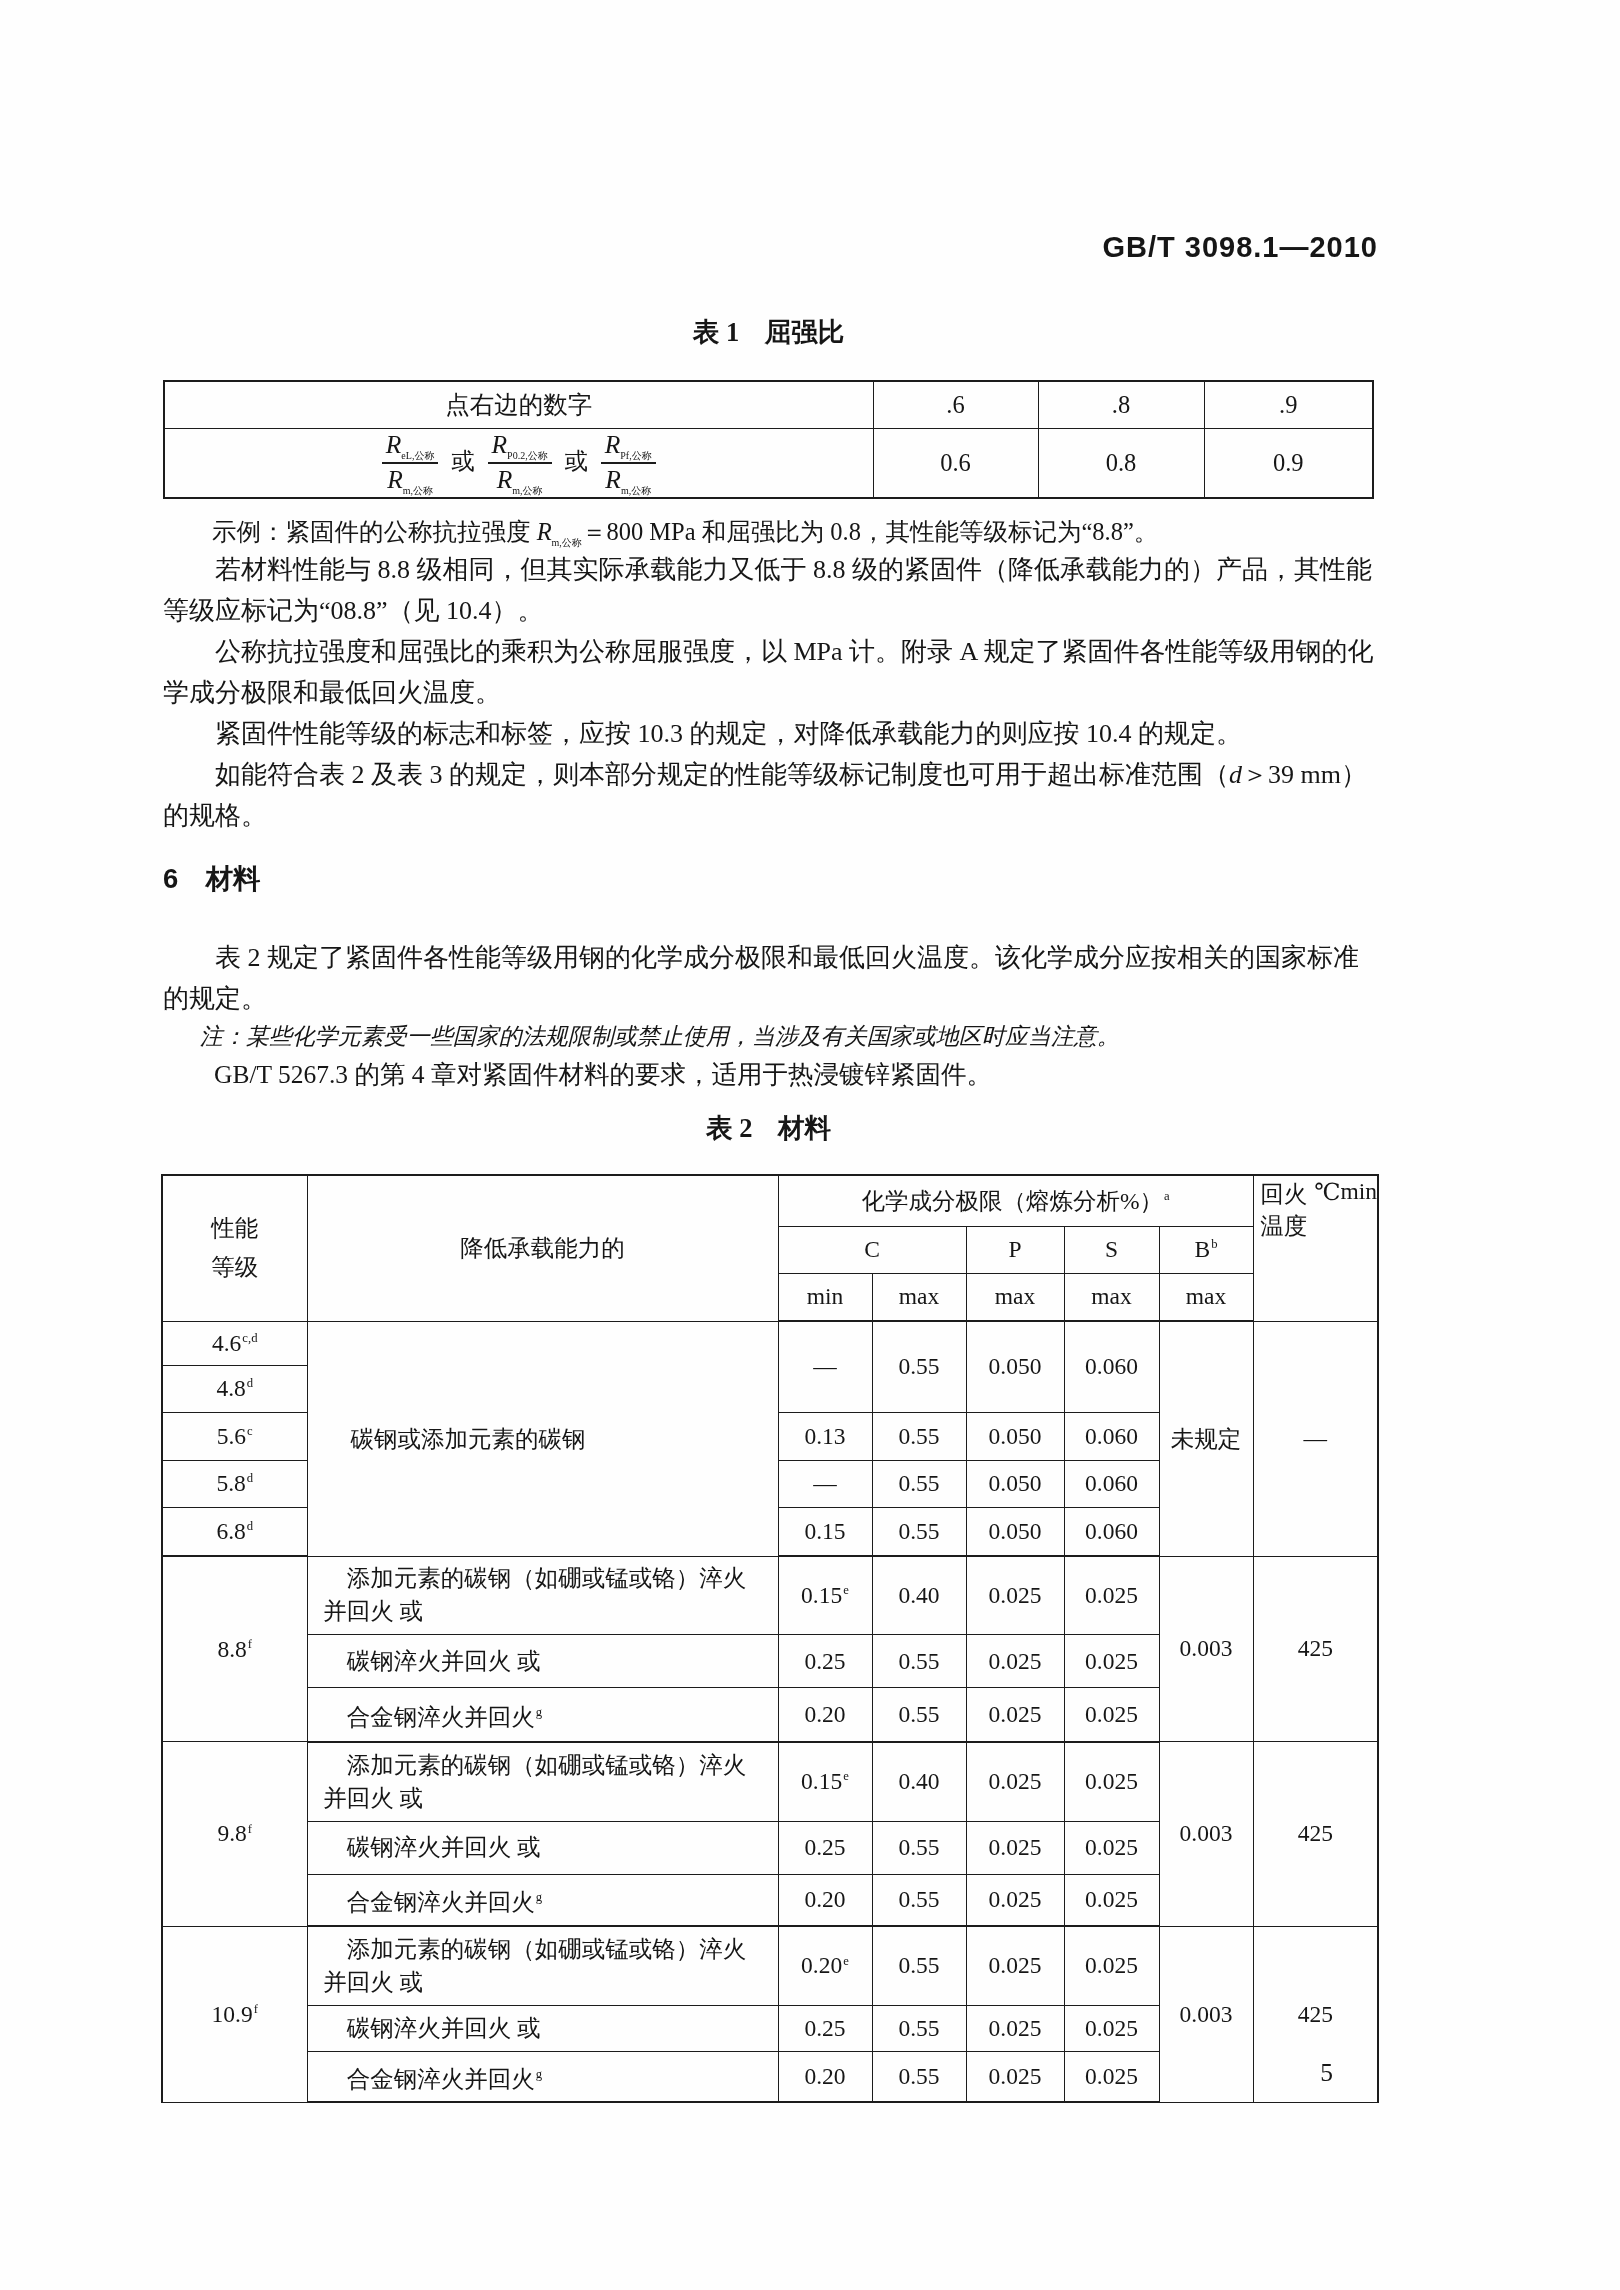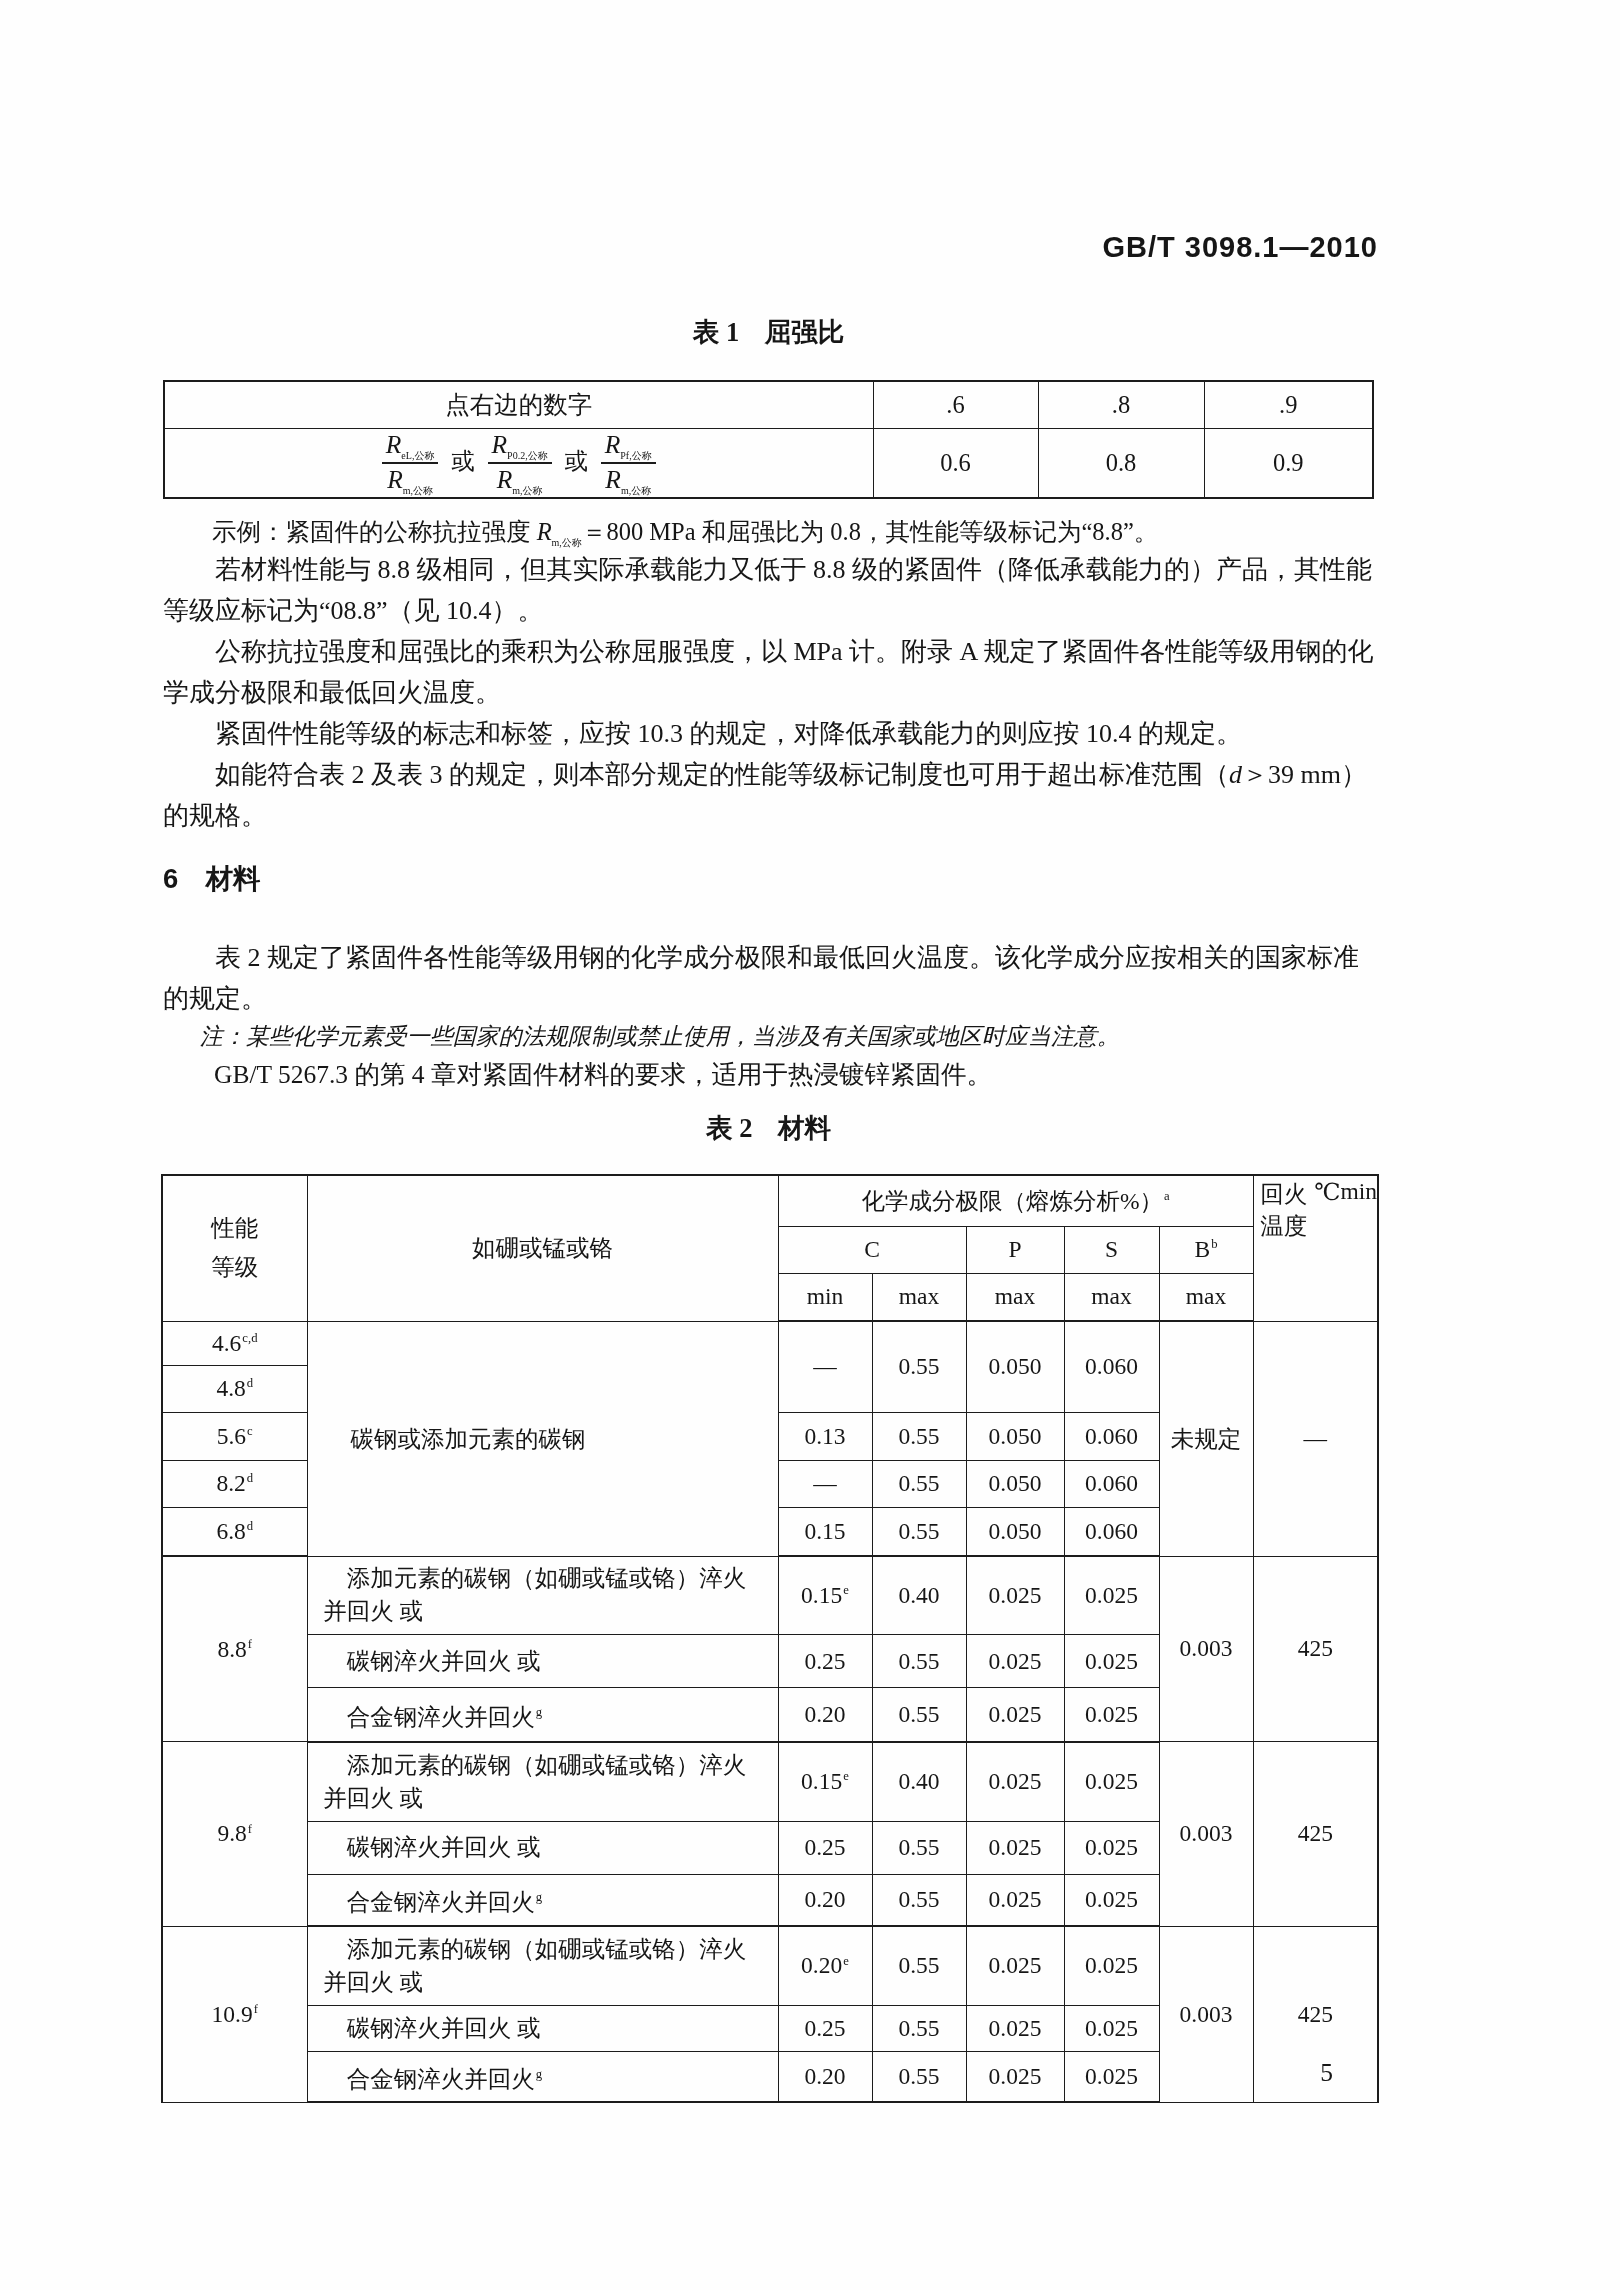--- a/index.html
+++ b/index.html
@@ -186,21 +186,21 @@
         <col style="width:94px">
         <col style="width:125px">
     </colgroup>
 
     <tbody>
         <tr class="hdr row-top" style="height:51px">
       <td class="lft grade-hdr" rowspan="3">
         <div>性能</div>
         <div>等级</div>
       </td>
-      <td rowspan="3">如硼或锰或铬</td>
+      <td rowspan="3">降低承载能力的</td>
       <td colspan="5">
         <span>化学成分极限（熔炼分析%）</span><sup>a</sup>
       </td>
       <td class="rgt" rowspan="3">
         <div class="temper-inner">
           <div>回火温度</div>
           <div>℃</div>
           <div>min</div>
         </div>
       </td>
@@ -233,21 +233,21 @@
       <td class="lft"><span>4.8</span><sup>d</sup></td>
     </tr>
     <tr style="height:48px">
       <td class="lft"><span>5.6</span><sup>c</sup></td>
       <td>0.13</td>
       <td>0.55</td>
       <td>0.050</td>
       <td>0.060</td>
     </tr>
     <tr style="height:47px">
-      <td class="lft"><span>8.2</span><sup>d</sup></td>
+      <td class="lft"><span>5.8</span><sup>d</sup></td>
       <td>—</td>
       <td>0.55</td>
       <td>0.050</td>
       <td>0.060</td>
     </tr>
     <tr class="block-end" style="height:49px">
       <td class="lft"><span>6.8</span><sup>d</sup></td>
       <td>0.15</td>
       <td>0.55</td>
       <td>0.050</td>

